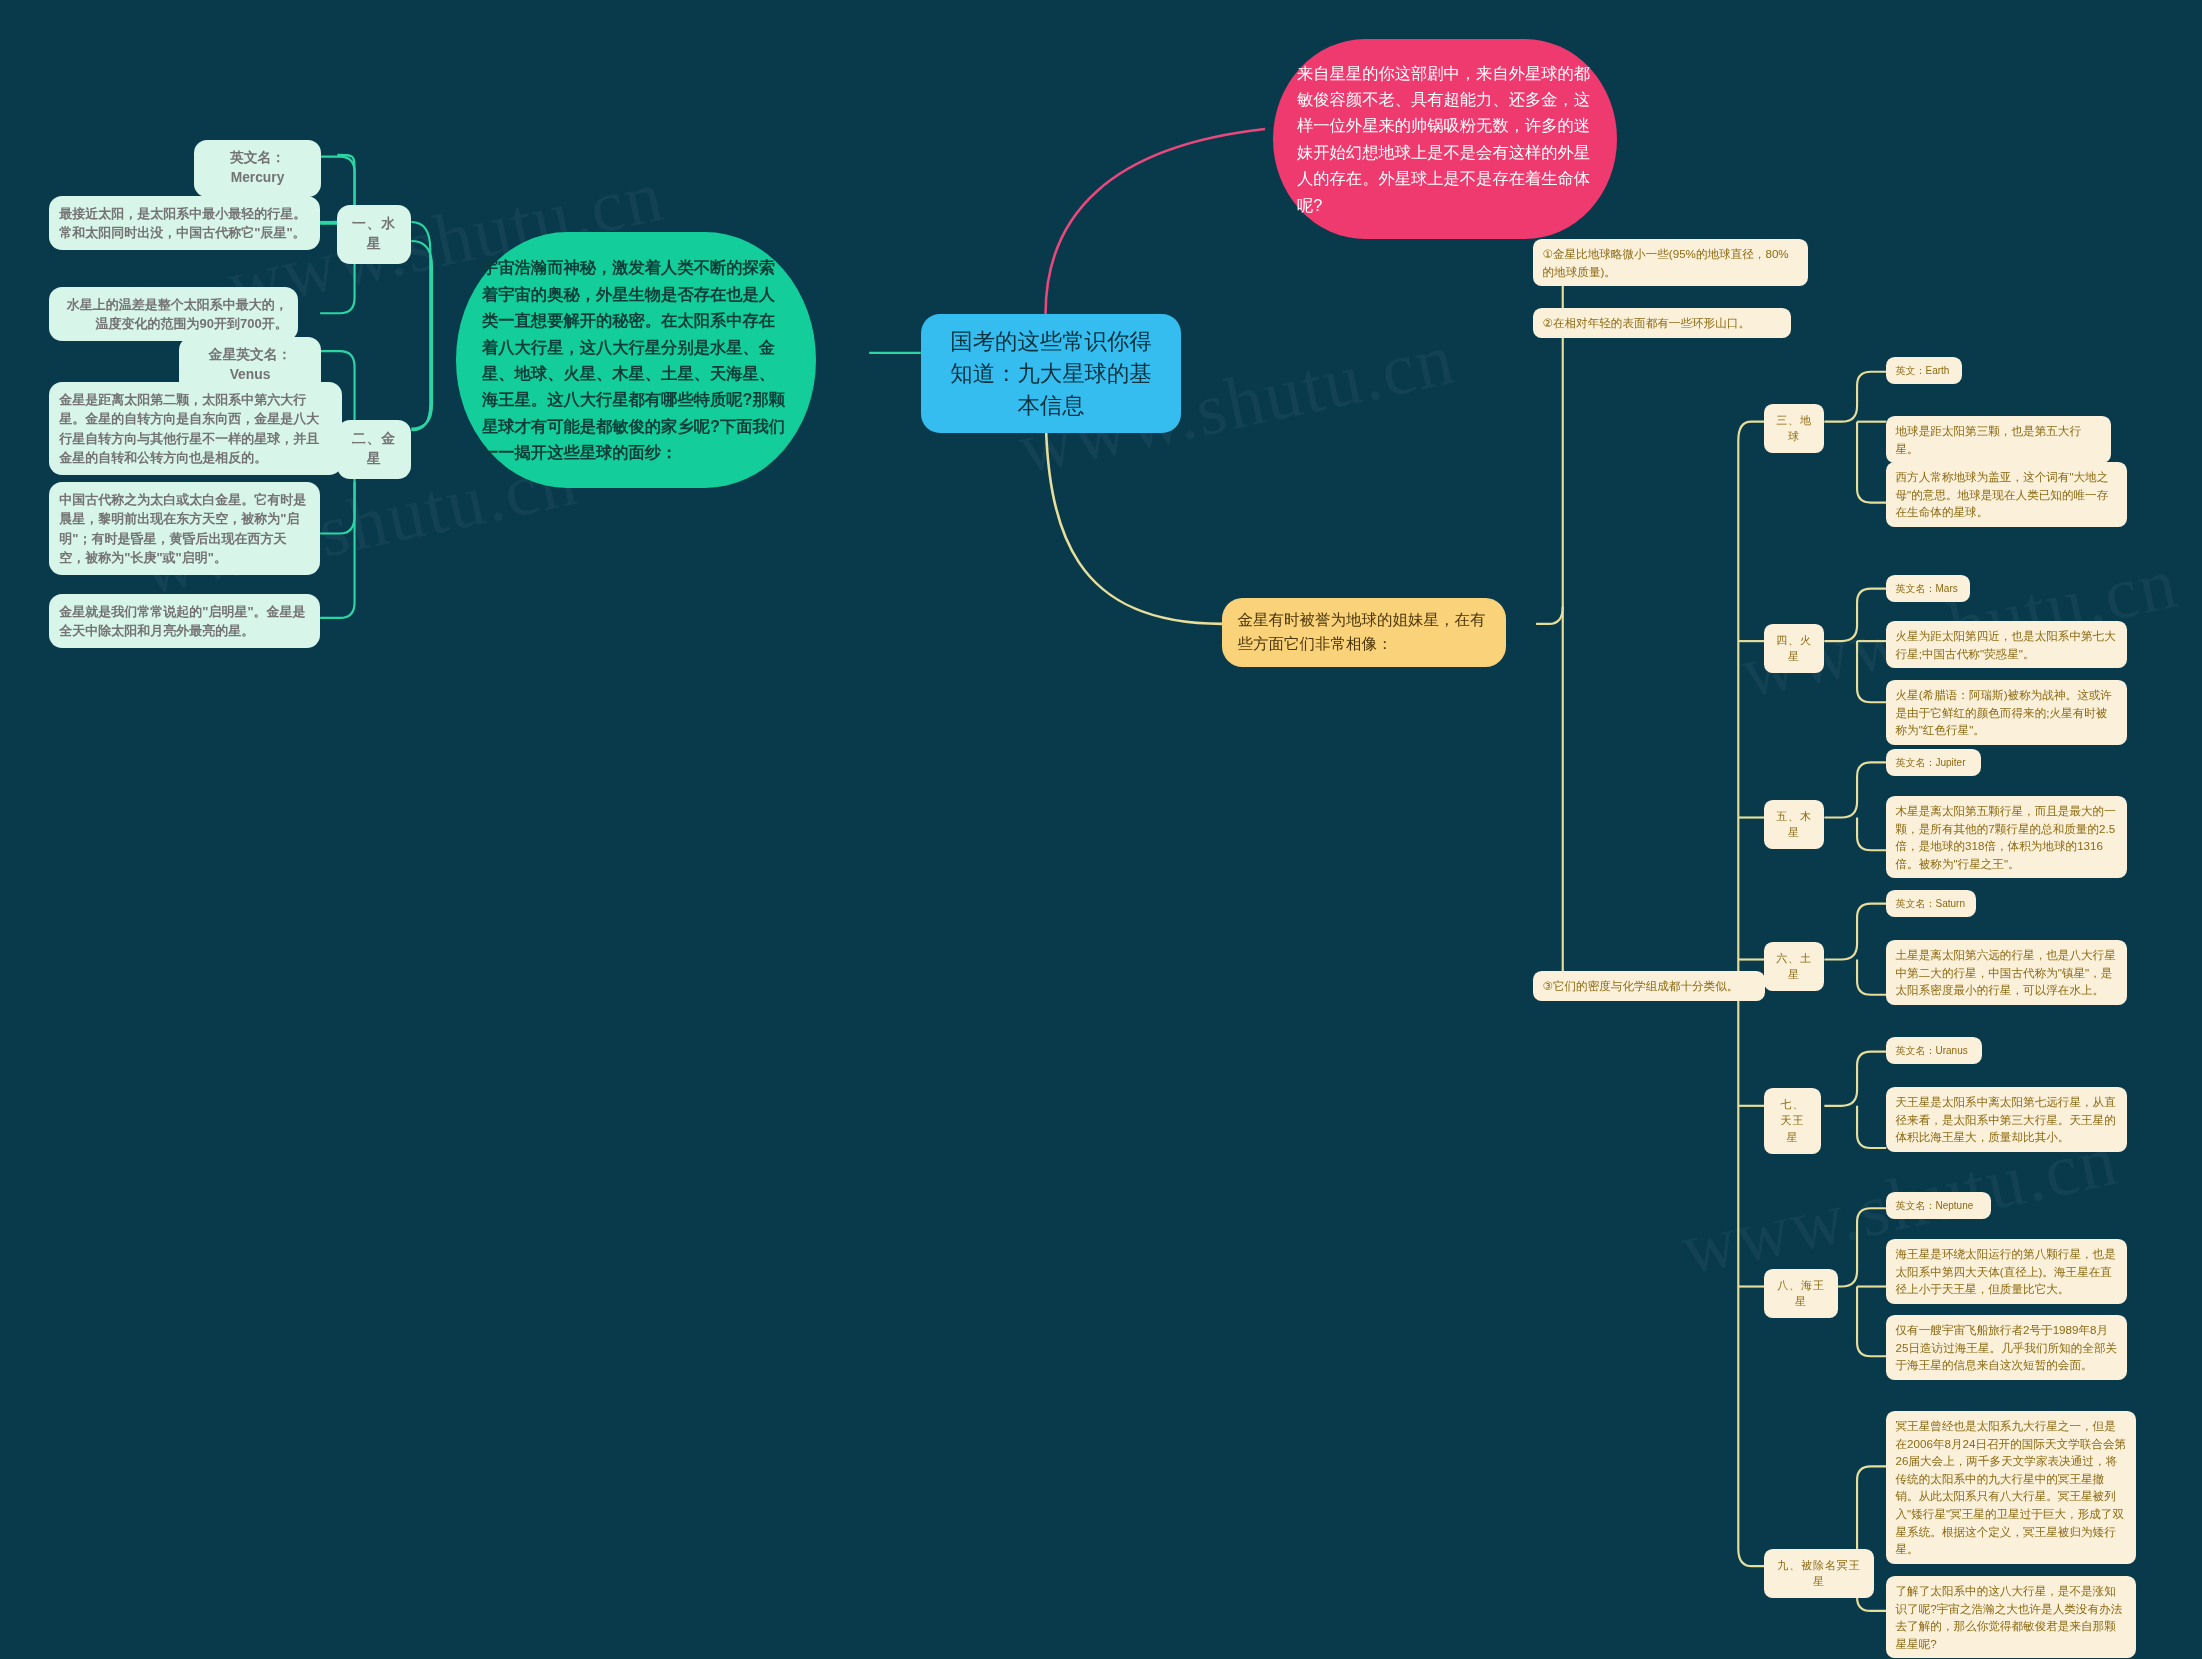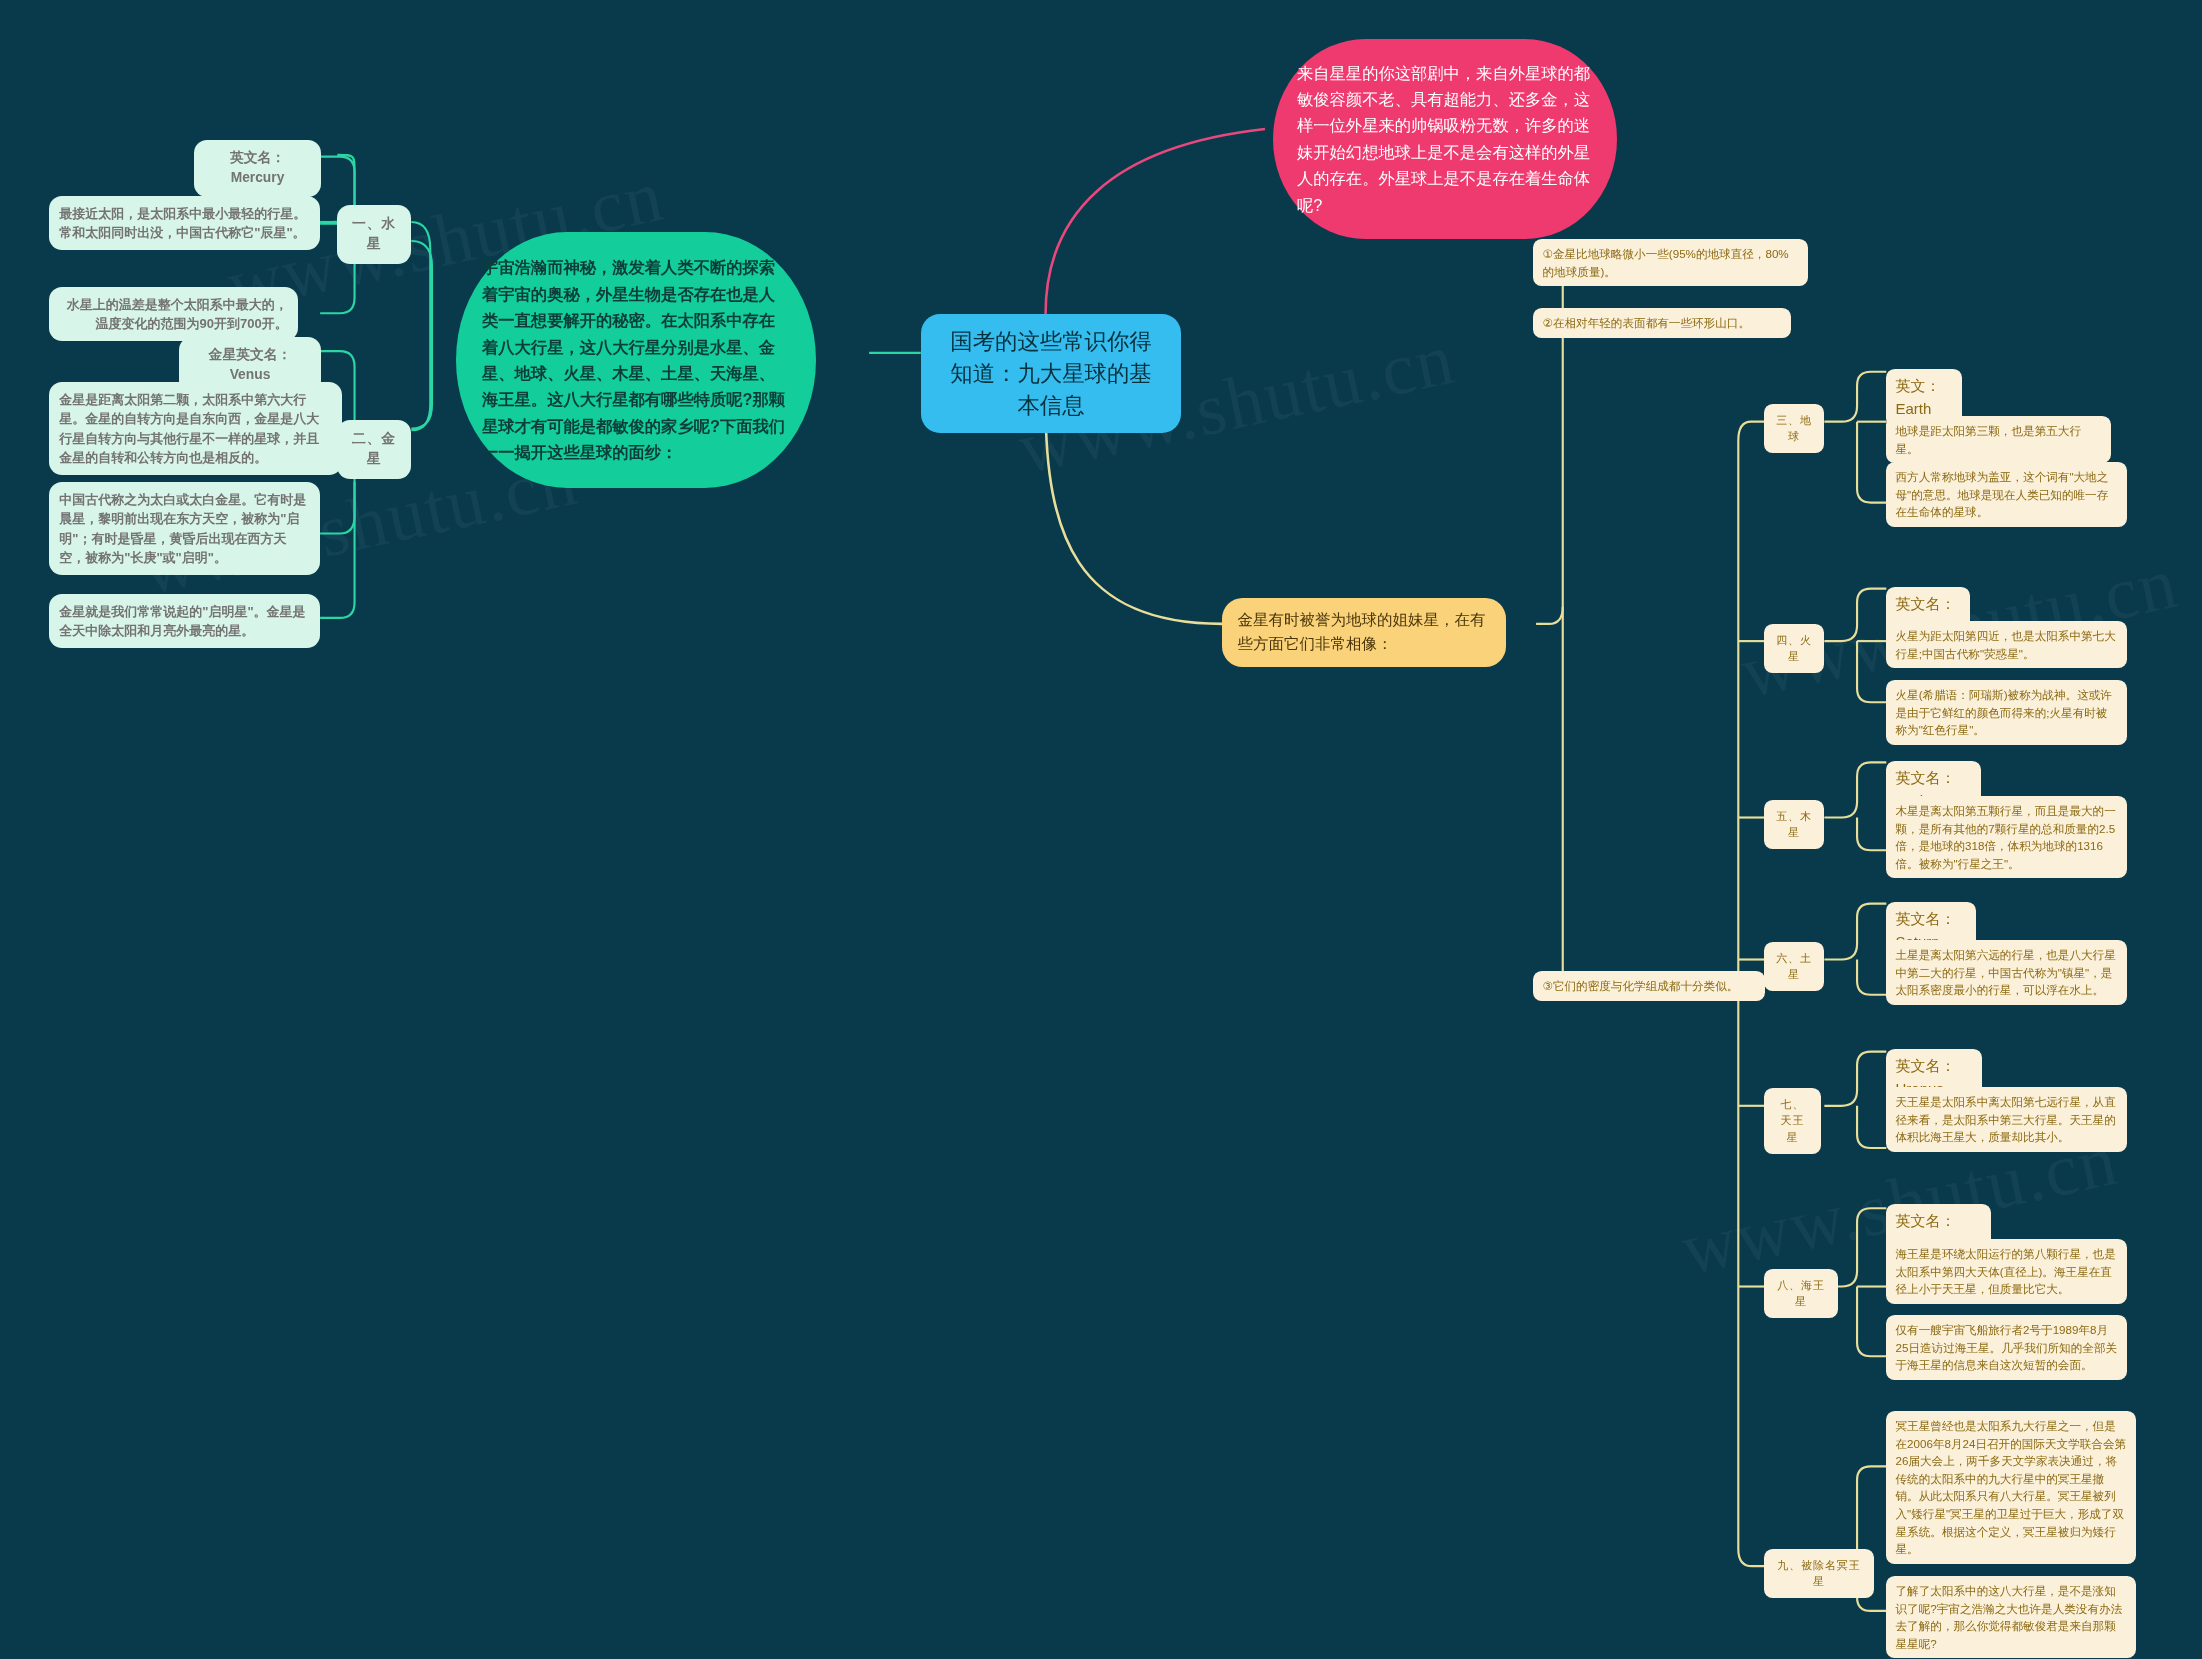--- a/index.html
+++ b/index.html
@@ -41,21 +41,21 @@
   }
   .mint.topic{font-size:13.8px;text-align:center;padding:8.6px 12px;letter-spacing:0.9px;}
   .mint.eng{font-size:13.8px;text-align:center;}
 
   
   .cream{
     background:#FBF0DA;color:#8C6A12;border-radius:8.6px;
     padding:6px 9.5px;font-size:11.6px;line-height:1.52;
   }
   .cream.topic{font-size:11px;text-align:center;color:#8C6A12;padding:7.7px 11.2px;letter-spacing:0.9px;}
-  .cream.eng{font-size:15px;margin-top:12px;}
+  .cream.eng{font-size:10px;}
   .cream.note{color:#8C6A12;}
   
   .yellow{
     background:#F9D27A;color:#4A3508;border-radius:20.6px;
     padding:10.3px 15.5px;font-size:15.5px;line-height:1.55;
   }
 </style>
 </head>
 <body>
 

